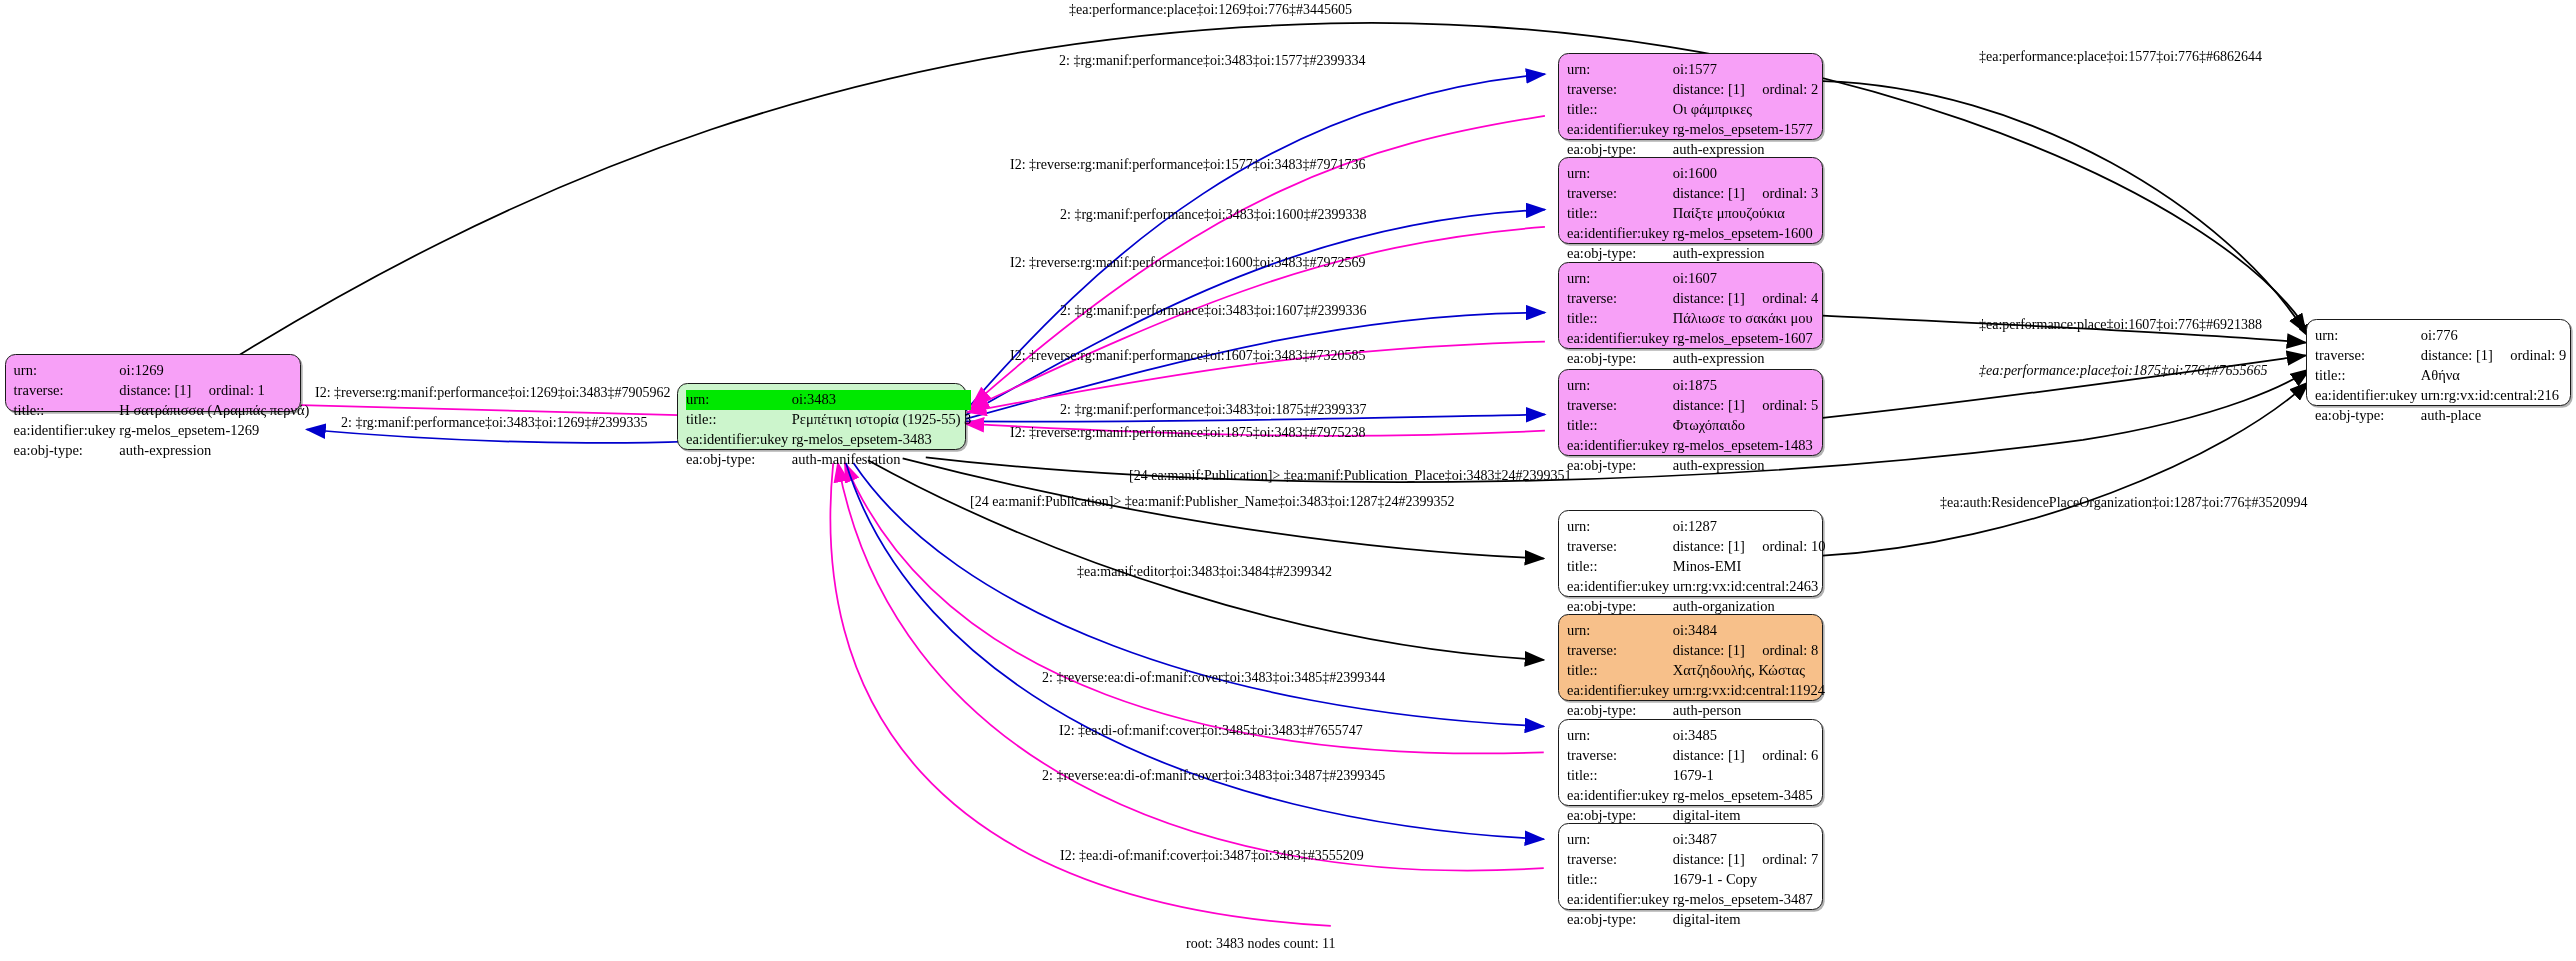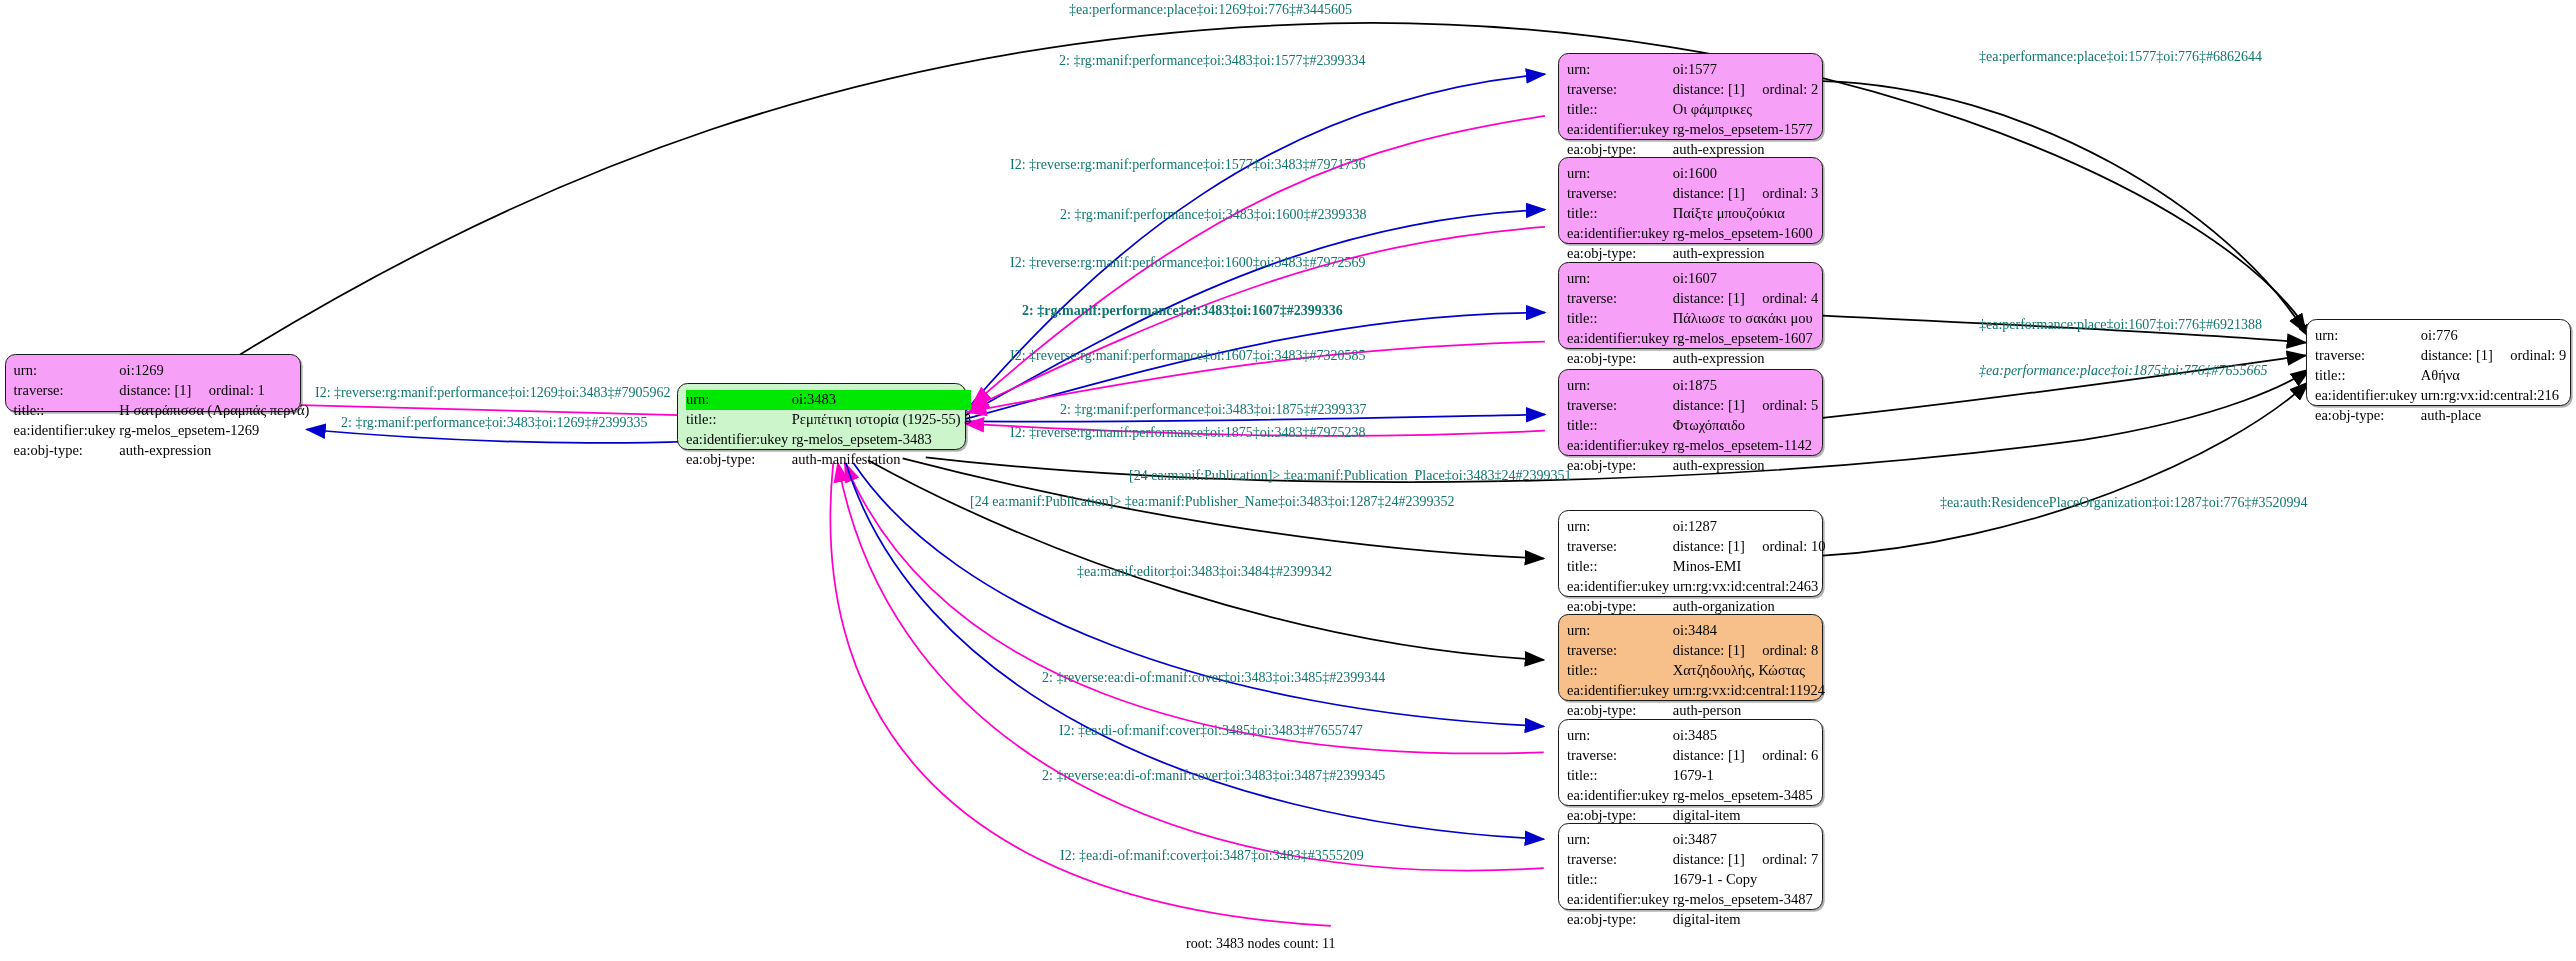--- a/index.html
+++ b/index.html
@@ -14,21 +14,21 @@
            font-family:"Liberation Serif","DejaVu Serif",serif;}
   .node td.k{width:110px;padding-right:3.5px;}
   .node td.v{}
   .pink{background:#f7a0f7;}
   .green{background:#ccf5cc;}
   .orange{background:#f7c08a;}
   .white{background:#ffffff;}
   .hlrow td{background:#00e800;}
   .trav .d{margin-right:17.4px;}
 
-  .elabel{position:absolute;font-size:14px;color:#0f766e;white-space:nowrap;
+  .elabel{position:absolute;font-size:14px;color:#000000;white-space:nowrap;
           font-family:"Liberation Serif","DejaVu Serif",serif;}
   .rootlabel{position:absolute;font-size:14px;color:#000;white-space:nowrap;}
 </style>
 </head>
 <body>
 
 <div id="stage">
 
   <svg class="edges" viewBox="0 0 4452 1662">
     <defs>
@@ -228,21 +228,21 @@
       <tr>
             <td class="k">traverse:</td>
             <td class="v trav"><span class="d">distance: [1]</span><span>ordinal: 5</span></td>
           </tr>
       <tr>
             <td class="k">title::</td>
             <td class="v">Φτωχόπαιδο</td>
           </tr>
       <tr>
             <td class="k">ea:identifier:ukey</td>
-            <td class="v">rg-melos_epsetem-1142</td>
+            <td class="v">rg-melos_epsetem-1483</td>
           </tr>
       <tr>
             <td class="k">ea:obj-type:</td>
             <td class="v">auth-expression</td>
           </tr>
     </tbody>
       </table>
   </div>
 
   <div class="node white" style="left:2306px;top:319px;width:265px;height:87px;">
@@ -378,21 +378,21 @@
           </tr>
     </tbody>
       </table>
   </div>
 
   <div class="elabel" style="left:1069px;top:2.3px;">‡ea:performance:place‡oi:1269‡oi:776‡#3445605</div>
   <div class="elabel" style="left:1059px;top:53px;">2: ‡rg:manif:performance‡oi:3483‡oi:1577‡#2399334</div>
   <div class="elabel" style="left:1010px;top:157px;">I2: ‡reverse:rg:manif:performance‡oi:1577‡oi:3483‡#7971736</div>
   <div class="elabel" style="left:1060px;top:207px;">2: ‡rg:manif:performance‡oi:3483‡oi:1600‡#2399338</div>
   <div class="elabel" style="left:1010px;top:255px;">I2: ‡reverse:rg:manif:performance‡oi:1600‡oi:3483‡#7972569</div>
-  <div class="elabel" style="left:1022px;top:303px;font-weight:bold;">2: ‡rg:manif:performance‡oi:3483‡oi:1607‡#2399336</div>
+  <div class="elabel" style="left:1060px;top:303px;">2: ‡rg:manif:performance‡oi:3483‡oi:1607‡#2399336</div>
   <div class="elabel" style="left:1010px;top:348px;">I2: ‡reverse:rg:manif:performance‡oi:1607‡oi:3483‡#7320585</div>
   <div class="elabel" style="left:1060px;top:402px;">2: ‡rg:manif:performance‡oi:3483‡oi:1875‡#2399337</div>
   <div class="elabel" style="left:1010px;top:425px;">I2: ‡reverse:rg:manif:performance‡oi:1875‡oi:3483‡#7975238</div>
   <div class="elabel" style="left:315px;top:385px;">I2: ‡reverse:rg:manif:performance‡oi:1269‡oi:3483‡#7905962</div>
   <div class="elabel" style="left:341px;top:415px;font-family:Liberation Serif, serif;">2: ‡rg:manif:performance‡oi:3483‡oi:1269‡#2399335</div>
 
   <div class="elabel" style="left:1979px;top:49px;">‡ea:performance:place‡oi:1577‡oi:776‡#6862644</div>
   <div class="elabel" style="left:1979px;top:317px;">‡ea:performance:place‡oi:1607‡oi:776‡#6921388</div>
   <div class="elabel" style="left:1979px;top:363px;font-style:italic;">‡ea:performance:place‡oi:1875‡oi:776‡#7655665</div>
 

